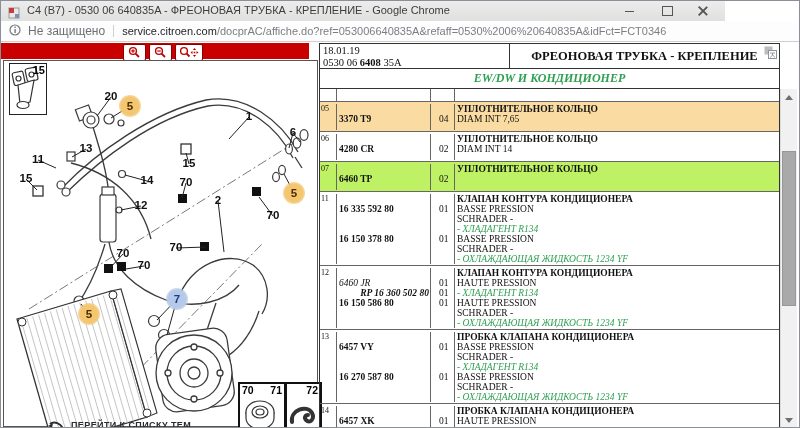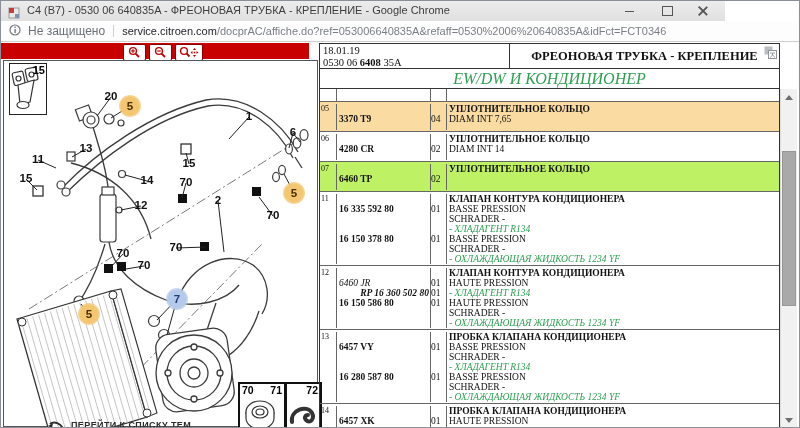--- a/index.html
+++ b/index.html
@@ -51,27 +51,27 @@
   .inset-bottom .lbl{position:absolute;top:0;font-weight:bold;font-size:10.5px;}
   .lbl.l{left:2px;} .lbl.r{right:2px;}
   #footer-link{position:absolute;left:46px;top:419px;display:flex;align-items:center;gap:6px;color:#2b2b2b;
     font-size:9px;font-weight:bold;letter-spacing:.4px;}
   
   #doc{position:absolute;left:318px;top:42px;width:461px;font-family:"Liberation Serif",serif;color:#111;}
   #doc-header{display:flex;border:1px solid #333;height:26px;box-sizing:border-box;}
   #doc-header .cell-left{width:183px;border-right:1px solid #333;padding:1px 3px;font-size:10.5px;line-height:11.5px;}
   #doc-header .cell-right{flex:1;display:flex;align-items:center;justify-content:center;font-weight:bold;font-size:12.5px;}
   #doc-subtitle{border:1px solid #333;border-top:none;height:20px;box-sizing:border-box;display:flex;align-items:center;justify-content:center;
-    color:var(--green);font-weight:normal;font-style:italic;font-size:16px;}
+    color:var(--green);font-weight:bold;font-style:italic;font-size:12px;}
   #rows{border-left:1px solid #333;border-right:1px solid #333;}
   .t-row{display:flex;min-height:30px;border-bottom:1px solid #666;padding:2px 0 1px 0;box-sizing:border-box;}
   .t-row.partial{min-height:0;height:13px;padding:0;}
   .c-idx{width:15px;border-right:1px solid #666;font-size:8px;padding-left:1px;}
   .c-ref{width:91px;padding-left:2px;}
-  .c-qty{width:15px;border-left:1px solid #666;border-right:1px solid #666;padding-left:0;}
+  .c-qty{width:15px;border-left:1px solid #666;border-right:1px solid #666;padding-left:8px;}
   .c-desc{flex:1;padding-left:2px;}
   .ln{height:10px;line-height:10px;font-size:9.5px;white-space:nowrap;}
   .ln.b{font-weight:bold;}
   .ln.i{font-style:italic;}
   .ln.bir{font-weight:bold;font-style:italic;text-align:right;padding-right:1px;}
   .ln.g{color:var(--green);font-style:italic;}
   
   #scrollbar{position:absolute;left:779px;top:88px;width:16px;height:340px;background:#f1f1f1;border-left:1px solid #dcdcdc;}
   .sb-btn{position:absolute;left:0;width:16px;height:17px;background:#f1f1f1;display:flex;align-items:center;justify-content:center;}
   #sb-up{top:0;} #sb-down{bottom:0;}
@@ -460,21 +460,21 @@
           <div class="ln g">- ОХЛАЖДАЮЩАЯ ЖИДКОСТЬ 1234 YF</div>
         </div>
       </div>
       <div class="t-row">
         <div class="c-idx">13</div>
         <div class="c-ref">
           <div class="ln ">&nbsp;</div>
           <div class="ln b">6457 VY</div>
           <div class="ln ">&nbsp;</div>
           <div class="ln ">&nbsp;</div>
-          <div class="ln b">16 280 587 80</div>
+          <div class="ln b">16 270 587 80</div>
           <div class="ln ">&nbsp;</div>
           <div class="ln ">&nbsp;</div>
         </div>
         <div class="c-qty">
           <div class="ln ">&nbsp;</div>
           <div class="ln ">01</div>
           <div class="ln ">&nbsp;</div>
           <div class="ln ">&nbsp;</div>
           <div class="ln ">01</div>
           <div class="ln ">&nbsp;</div>

